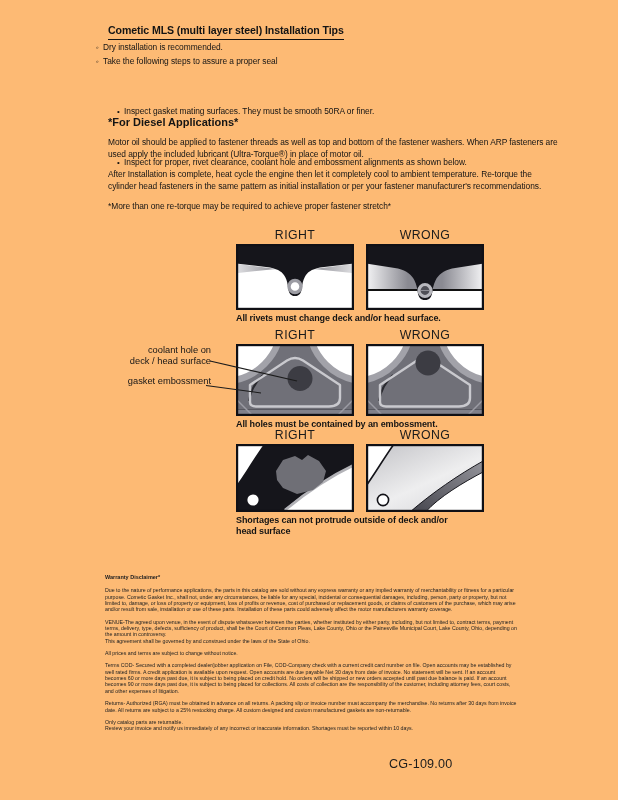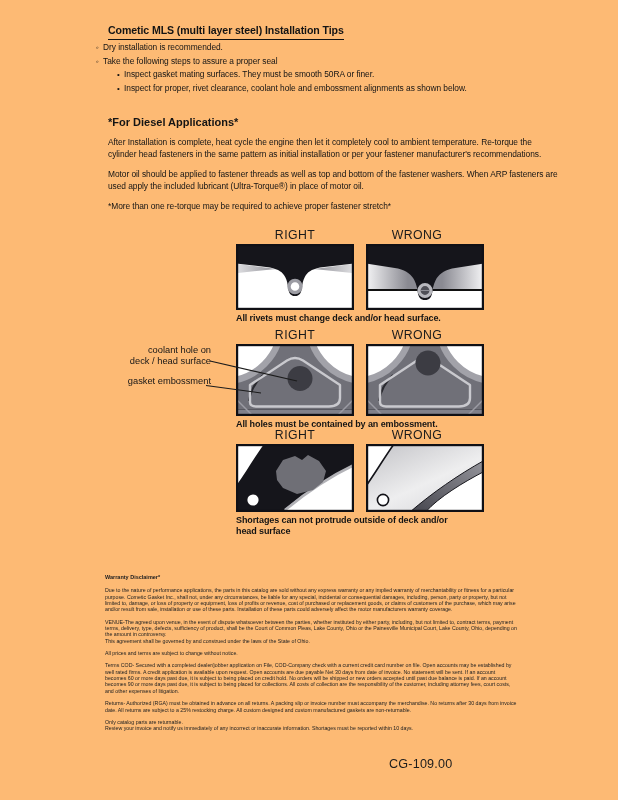--- a/index.html
+++ b/index.html
@@ -5,29 +5,29 @@
   html,body{margin:0;padding:0;background:#fff;}
   .page{position:relative;width:618px;height:800px;background:#fdba74;
         font-family:"Liberation Sans",sans-serif;color:#141414;overflow:hidden;}
 
   .title{position:absolute;left:108px;top:24px;margin:0;font-size:10.6px;font-weight:bold;
          letter-spacing:-0.1px;border-bottom:1.3px solid #111;padding-bottom:2.5px;}
 
   .bullets{position:absolute;left:96px;top:41px;width:470px;margin:0;padding:0;list-style:none;
            font-size:8.4px;line-height:12.5px;letter-spacing:-0.05px;}
   .bullets .m{display:inline-block;width:7px;font-size:7.5px;}
-  .bullets li.sub{padding-left:21px;}
+  .bullets li.sub{padding-left:21px;margin-top:37px;}
   .bullets .m2{display:inline-block;width:7px;font-size:8px;}
 
   .diesel{position:absolute;left:108px;top:116px;width:452px;}
   .diesel h2{margin:0;font-size:11px;line-height:13px;}
   .diesel p{margin:7px 0 0;font-size:8.4px;line-height:12.4px;letter-spacing:-0.05px;}
 
   .diag{position:absolute;left:236px;width:248px;}
-  .labels{display:flex;gap:4px;height:15px;}
+  .labels{display:flex;gap:12px;height:15px;}
   .labels div{width:118px;text-align:center;font-size:12.3px;font-weight:500;letter-spacing:0.4px;color:#1a1a1a;}
   .figs{display:flex;gap:12px;margin-top:1px;}
   .figs svg{display:block;}
   .cap{margin-top:3px;font-size:9px;font-weight:700;letter-spacing:-0.1px;line-height:10.6px;}
   .cap3{width:218px;}
 
   .sidelabel{position:absolute;width:150px;text-align:right;font-size:9.3px;line-height:10.5px;color:#161616;}
   .overlay{position:absolute;left:110px;top:340px;}
 
   .warranty{position:absolute;left:105px;top:574px;width:412px;font-size:5.25px;line-height:6.35px;color:#222;}
@@ -46,22 +46,22 @@
 
   <ul class="bullets">
     <li><span class="m">◦</span><span>Dry installation is recommended.</span></li>
     <li><span class="m">◦</span><span>Take the following steps to assure a proper seal</span></li>
     <li class="sub"><span class="m2">•</span><span>Inspect gasket mating surfaces.  They must be smooth 50RA or finer.</span></li>
     <li class="sub"><span class="m2">•</span><span>Inspect for proper, rivet clearance, coolant hole and embossment alignments as shown below.</span></li>
   </ul>
 
   <div class="diesel">
     <h2>*For Diesel Applications*</h2>
+    <p>Motor oil should be applied to fastener threads as well as top and bottom of the fastener washers. When ARP fasteners are used apply the included lubricant (Ultra-Torque®) in place of motor oil.</p>
     <p>After Installation is complete, heat cycle the engine then let it completely cool to ambient temperature. Re-torque the cylinder head fasteners in the same pattern as initial installation or per your fastener manufacturer's recommendations.</p>
-    <p>Motor oil should be applied to fastener threads as well as top and bottom of the fastener washers. When ARP fasteners are used apply the included lubricant (Ultra-Torque®) in place of motor oil.</p>
     <p>*More than one re-torque may be required to achieve proper fastener stretch*</p>
   </div>
 
   <section class="diag" style="top:228px">
     <div class="labels">
       <div>RIGHT</div>
       <div>WRONG</div>
     </div>
     <div class="figs">
       <svg width="118" height="66" viewBox="0 0 118 66">

